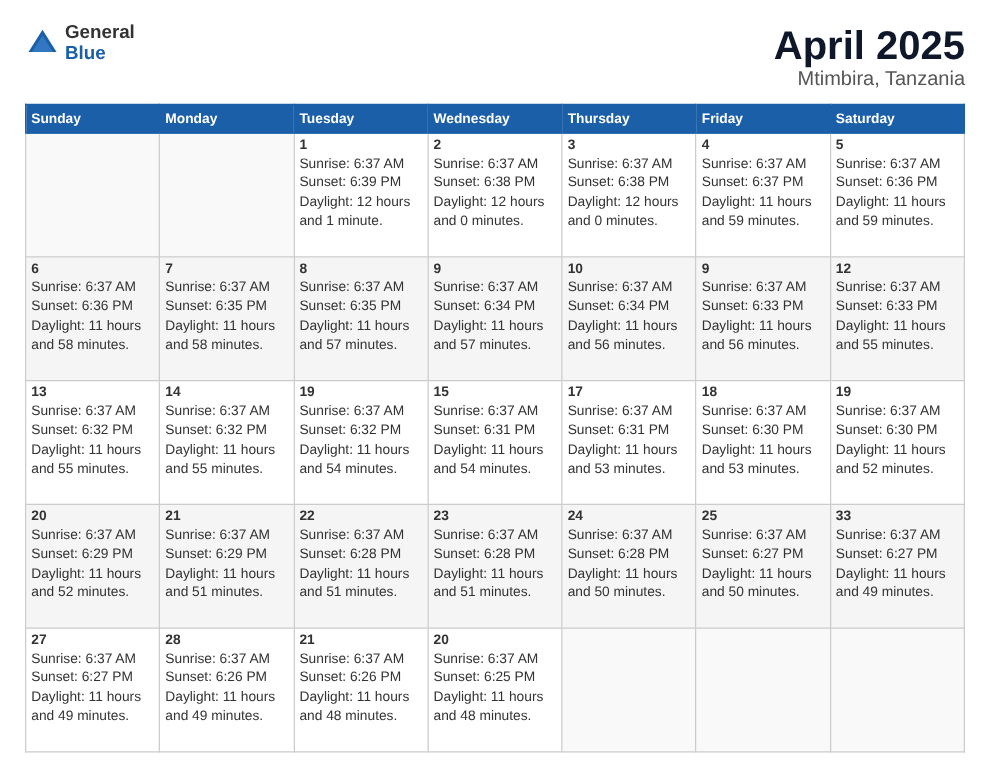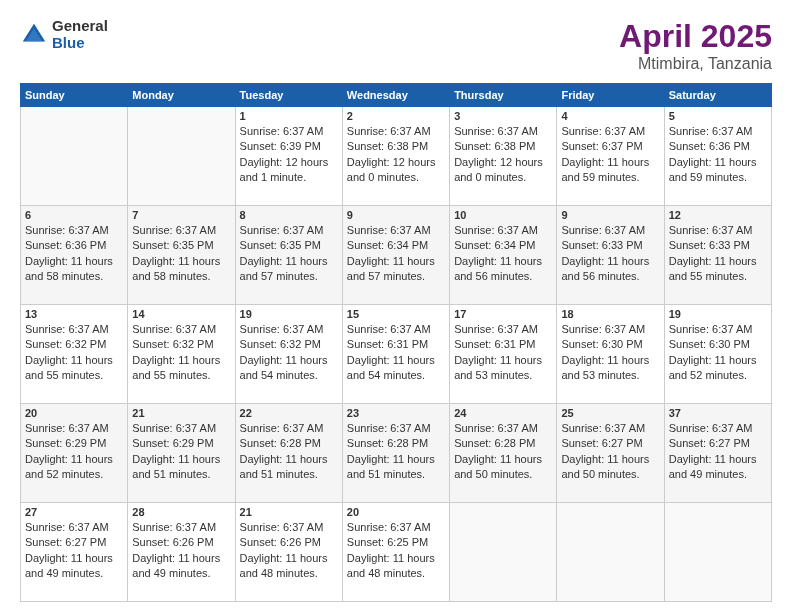--- a/index.html
+++ b/index.html
@@ -46,21 +46,21 @@
     .logo-icon {
       width: 28px;
       height: 28px;
     }
     .title-block {
       text-align: right;
     }
     .calendar-title {
       font-size: 32px;
       font-weight: bold;
-      color: #701a75;
+      color: #0f172a;
     }
     .calendar-subtitle {
       font-size: 16px;
       color: #555;
     }
     .calendar {
       flex: 1;
       border: 1px solid #ccc;
       border-collapse: collapse;
       width: 100%;
@@ -316,21 +316,21 @@
 and 50 minutes.</div>
           </td>
           <td>
             <span class="day-num">25</span>
             <div class="day-info" style="white-space: pre-line;">Sunrise: 6:37 AM
 Sunset: 6:27 PM
 Daylight: 11 hours
 and 50 minutes.</div>
           </td>
           <td>
-            <span class="day-num">37</span>
+            <span class="day-num">33</span>
             <div class="day-info" style="white-space: pre-line;">Sunrise: 6:37 AM
 Sunset: 6:27 PM
 Daylight: 11 hours
 and 49 minutes.</div>
           </td>
         </tr>
         <tr>
           <td>
             <span class="day-num">27</span>
             <div class="day-info" style="white-space: pre-line;">Sunrise: 6:37 AM

